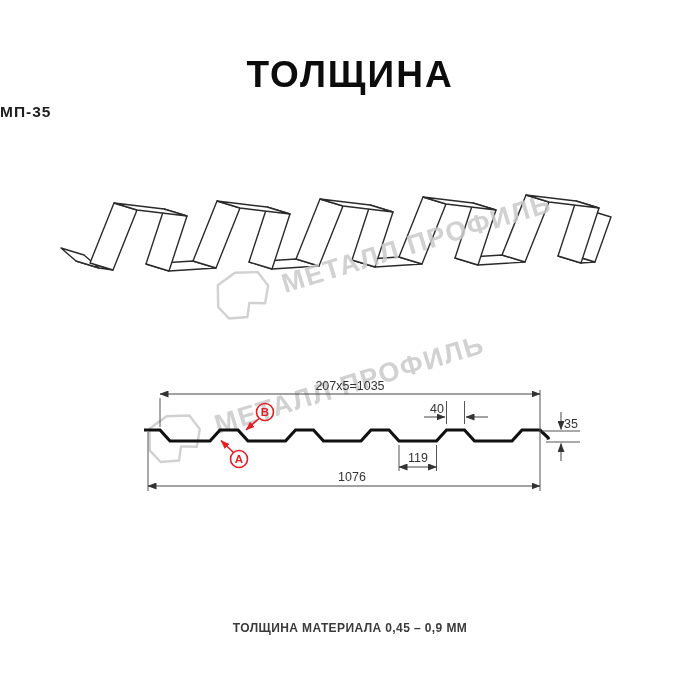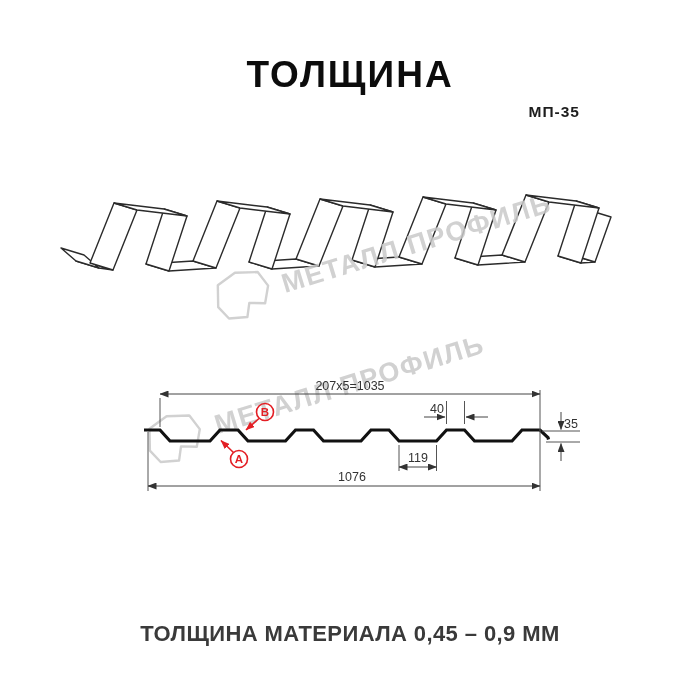--- a/index.html
+++ b/index.html
@@ -5,26 +5,26 @@
   html,body{margin:0;padding:0;}
   body{
     width:700px;height:700px;background:#ffffff;position:relative;overflow:hidden;
     font-family:"Liberation Sans", sans-serif;
   }
   .title{
     position:absolute;top:54px;left:0;width:700px;text-align:center;
     font-size:37px;font-weight:700;letter-spacing:2px;color:#0c0c0c;
   }
   .subtitle{
-    position:absolute;top:103px;left:0;width:580px;text-align:right;
+    position:absolute;top:103px;left:0;width:580px;text-align:left;
     font-size:15.5px;font-weight:700;letter-spacing:1px;color:#1d1d1d;
   }
   .footer-note{
     position:absolute;top:621px;left:0;width:700px;text-align:center;
-    font-size:22px;font-weight:700;letter-spacing:.4px;color:#3a3a3a;
+    font-size:12px;font-weight:700;letter-spacing:.4px;color:#3a3a3a;
   }
   svg#diagram{position:absolute;left:0;top:0;}
   .dim-text{fill:#333;font-size:12.5px;}
   .dim-line{stroke:#444;stroke-width:1;fill:none;}
   .ext-line{stroke:#555;stroke-width:1;fill:none;}
   .profile-thick{stroke:#111;stroke-width:3.2;fill:none;stroke-linejoin:miter;}
   .red{stroke:#e31e24;fill:none;stroke-width:1.6;}
   .red-text{fill:#e31e24;font-size:11.5px;font-weight:700;}
   .wm{opacity:.85;}
   .wm text{fill:#c9c9c9;font-size:27px;font-weight:700;letter-spacing:1.5px;}

